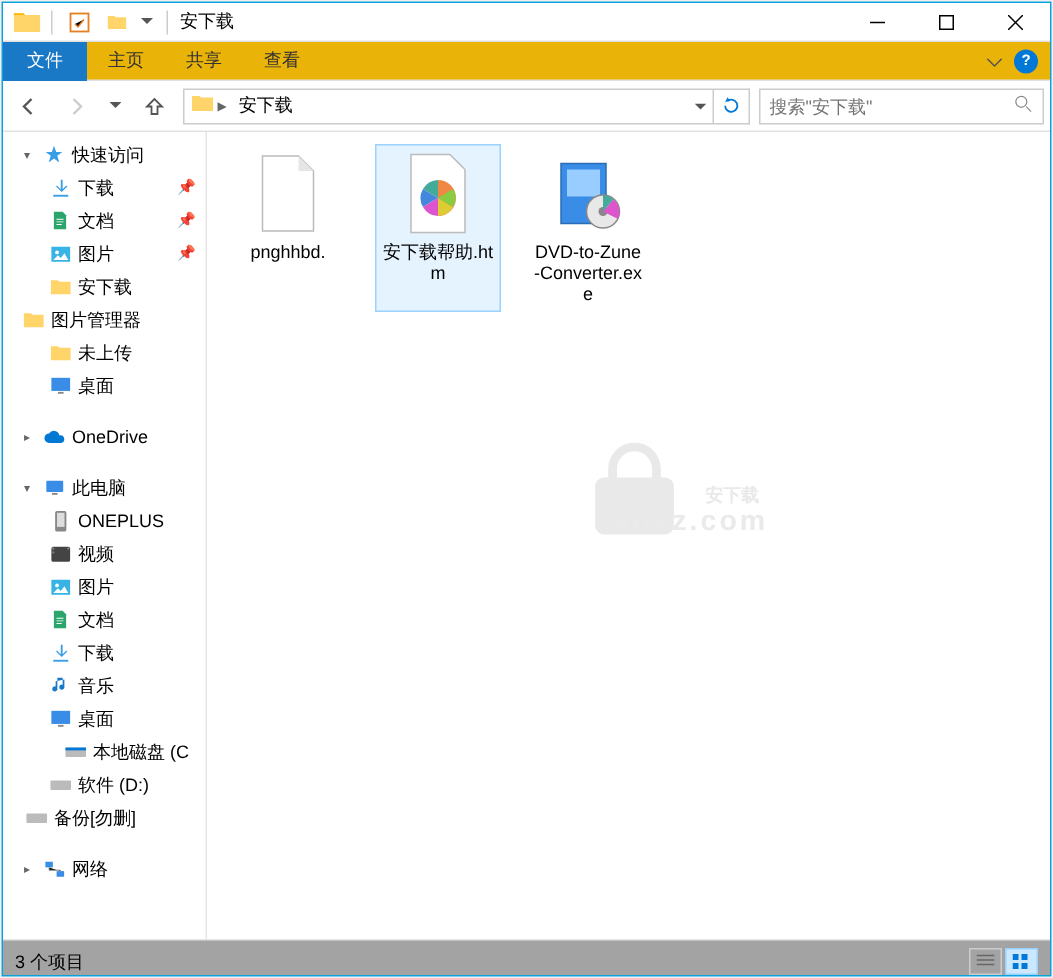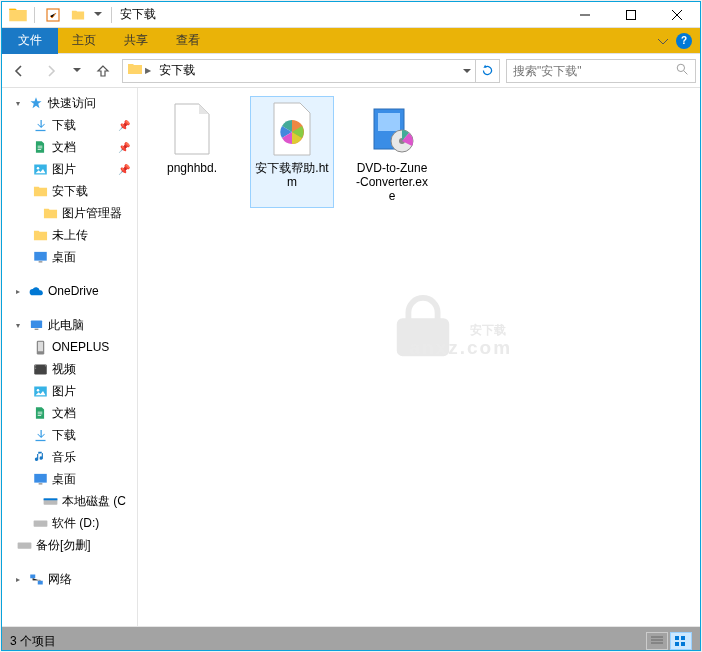--- a/index.html
+++ b/index.html
@@ -210,21 +210,21 @@
               <span class="pin">📌</span>
             </div>
             <div class="nav-item" style="padding-left: 30px;">
               <span class="icon">
                 <svg width="15" height="15" viewBox="0 0 16 16">
                   <path fill="#ffd469" d="M1 3h5l1 1h8v9H1z"></path>
                 </svg>
               </span>
               <span>安下载</span>
             </div>
-            <div class="nav-item" style="padding-left: 40px;">
+            <div class="nav-item" style="padding-left: 12px;">
               <span class="icon">
                 <svg width="15" height="15" viewBox="0 0 16 16">
                   <path fill="#ffd469" d="M1 3h5l1 1h8v9H1z"></path>
                 </svg>
               </span>
               <span>图片管理器</span>
             </div>
             <div class="nav-item" style="padding-left: 30px; text-align: center;">
               <span class="icon">
                 <svg width="15" height="15" viewBox="0 0 16 16">

